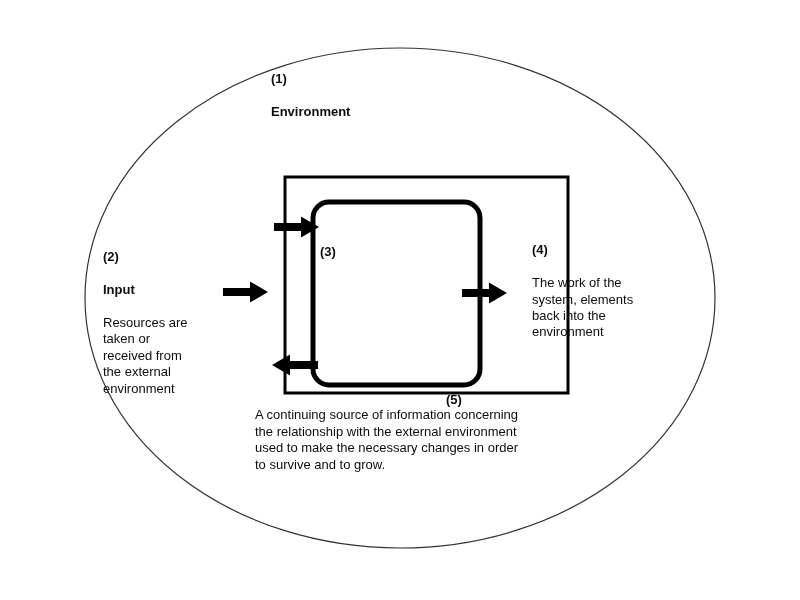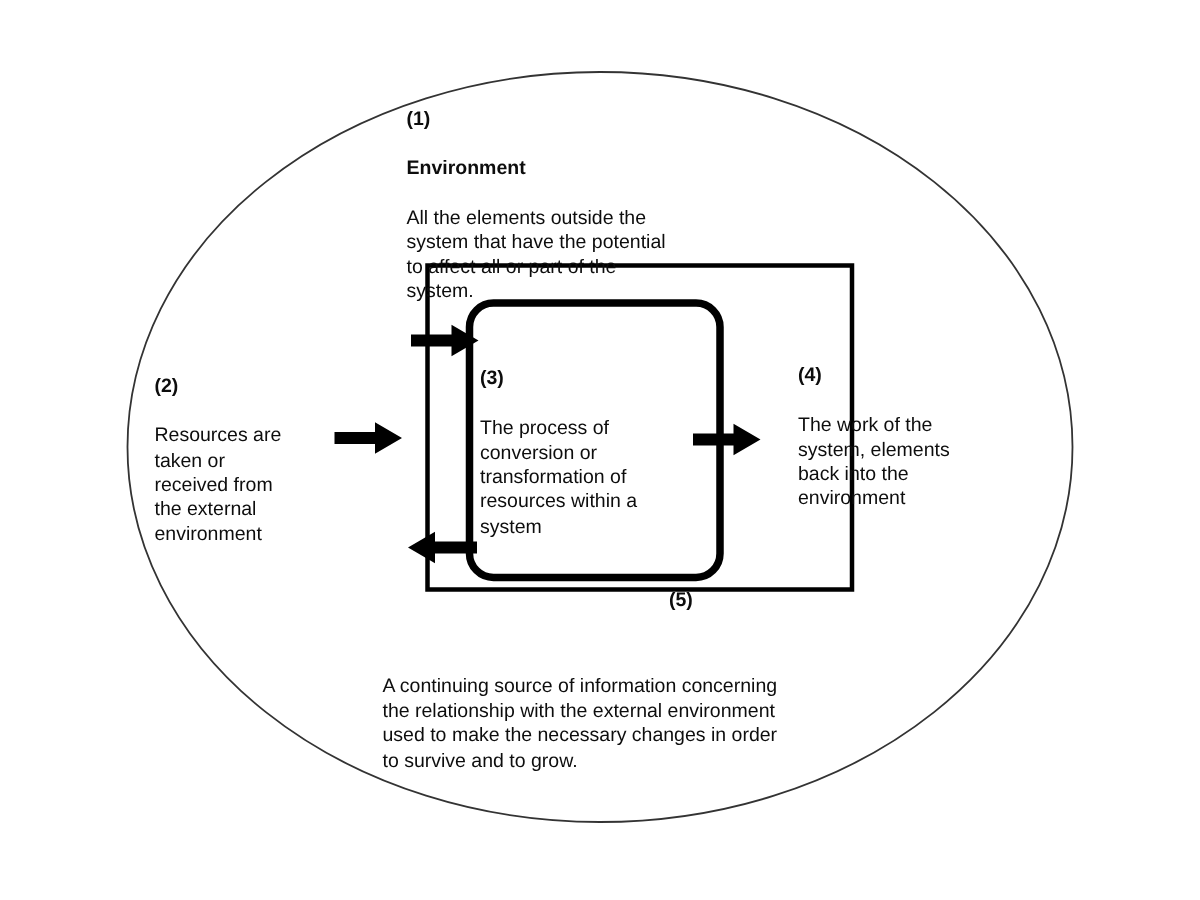--- a/index.html
+++ b/index.html
@@ -15,62 +15,54 @@
   .tb{
     position:absolute;font-size:13px;line-height:16.4px;
     white-space:pre-line;text-align:left;
   }
   .tb .num,.tb .ttl{font-weight:700;}
   .env{left:271px;top:55px;width:230px;}
   .inp{left:103px;top:233px;width:140px;}
   .thr{left:320px;top:228px;width:160px;}
   .out{left:532px;top:226px;width:150px;}
   .fbl{left:446px;top:373px;width:110px;line-height:17.5px;}
-  .fbb{left:255px;top:407px;width:310px;line-height:16.7px;margin-top:42px;}
+  .fbb{left:255px;top:407px;width:310px;line-height:16.7px;}
 </style>
 </head>
 <body>
 
 <div class="canvas">
 
   <svg class="layer" width="800" height="600" viewBox="0 0 800 600">
     <ellipse class="ellipse" cx="400" cy="298" rx="315" ry="250"></ellipse>
     <rect class="outer" x="285" y="177" width="283" height="216"></rect>
     <rect class="roundbox" x="313" y="202" width="167" height="183" rx="16" ry="16"></rect>
     <polygon class="arrow" points="223,288 250,288 250,281.5 268,292 250,302.5 250,296 223,296"></polygon>
     <polygon class="arrow" points="274,223 301,223 301,216.5 319,227 301,237.5 301,231 274,231"></polygon>
     <polygon class="arrow" points="462,289 489,289 489,282.5 507,293 489,303.5 489,297 462,297"></polygon>
     <polygon class="arrow" points="272,365 290,354.5 290,361 318,361 318,369 290,369 290,375.5"></polygon>
   </svg>
 
   <div class="tb env">
     <div class="num">(1)</div>
     <div class="ttl">Environment</div>
-    <div class="bod">All the elements outside the
-system that have the potential
-to affect all or part of the
-system.</div>
   </div>
 
   <div class="tb inp">
     <div class="num">(2)</div>
+    <div class="ttl">Input</div>
     <div class="bod">Resources are
 taken or
 received from
 the external
 environment</div>
   </div>
 
   <div class="tb thr">
     <div class="num">(3)</div>
-    <div class="bod">The process of
-conversion or
-transformation of
-resources within a
-system</div>
   </div>
 
   <div class="tb out">
     <div class="num">(4)</div>
     <div class="bod">The work of the
 system, elements
 back into the
 environment</div>
   </div>
 

